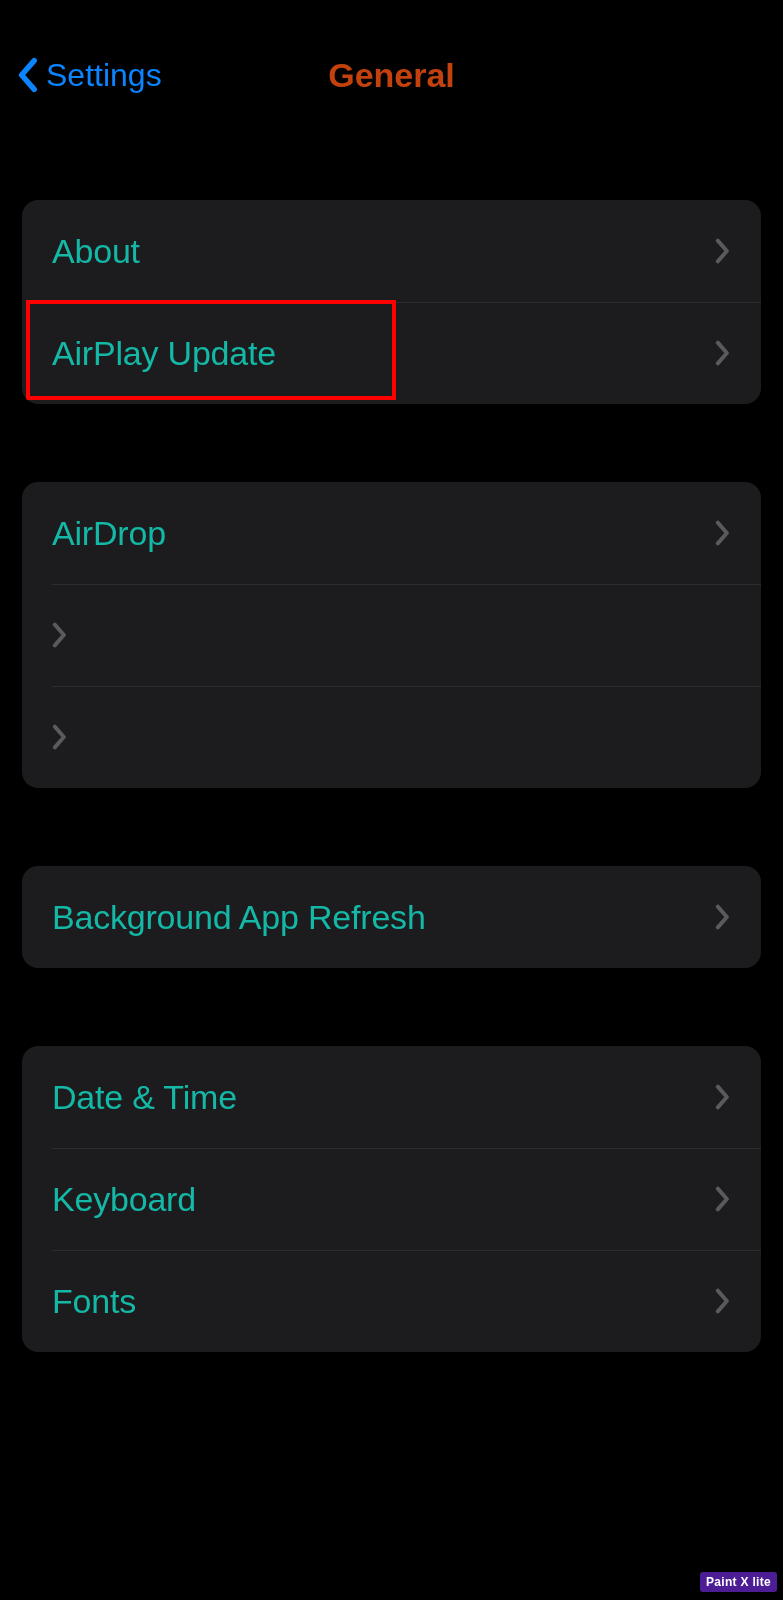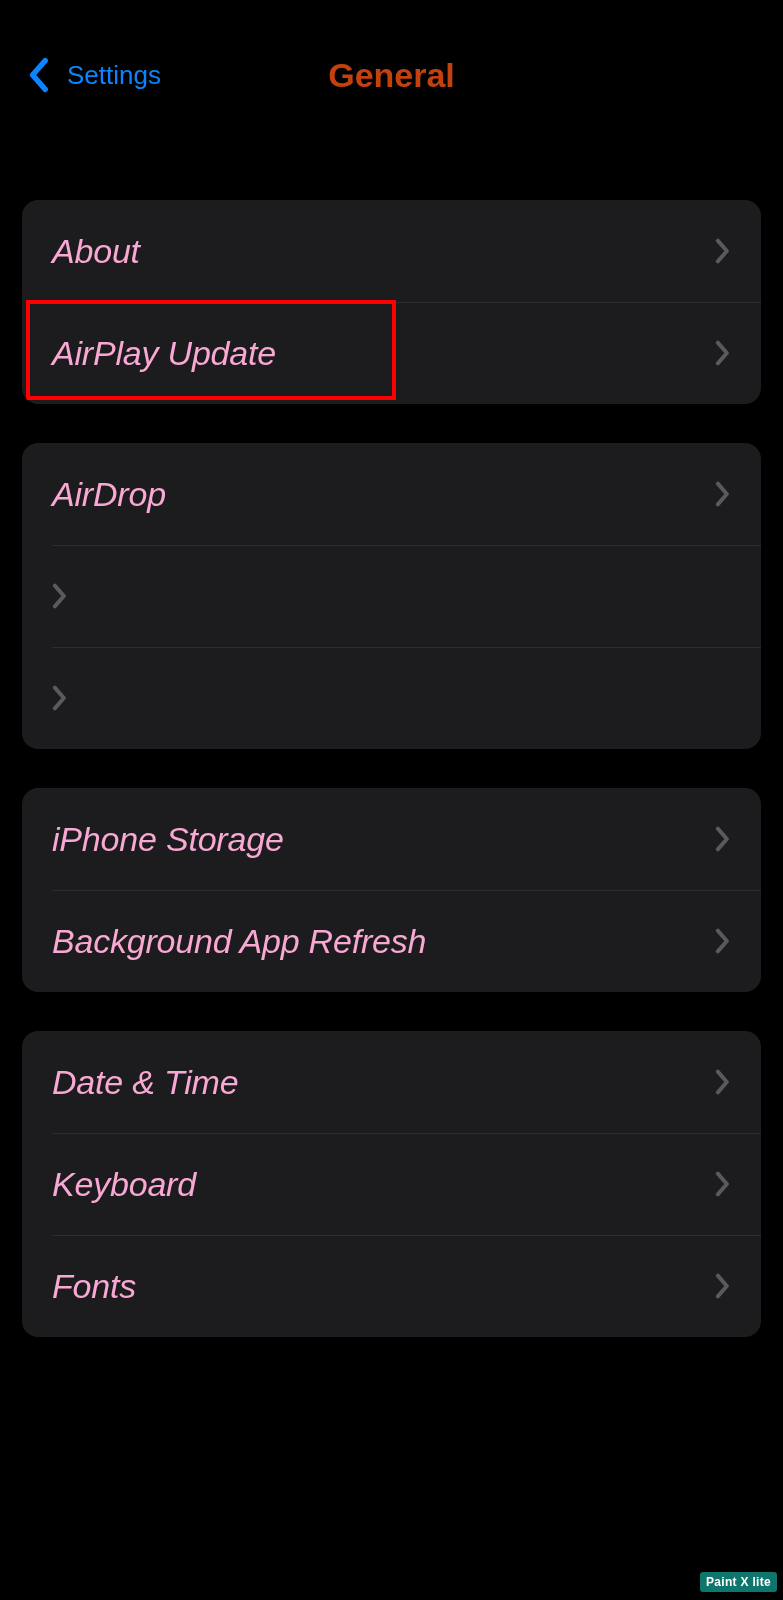--- a/index.html
+++ b/index.html
@@ -19,66 +19,64 @@
     .nav-bar {
       position: relative;
       height: 110px;
       display: flex;
       align-items: center;
       justify-content: center;
       padding-top: 40px;
     }
     .back-button {
       position: absolute;
-      left: 27px;
+      left: 16px;
       display: flex;
       align-items: center;
       color: #0A84FF;
-      font-size: 26px;
+      font-size: 32px;
       font-weight: 400;
       cursor: pointer;
-      gap: 10px;
     }
     .back-chevron {
       width: 22px;
       height: 36px;
       margin-right: 8px;
     }
     .nav-title {
       font-size: 34px;
       font-weight: 600;
       color: #c2410c;
     }
     .content {
       padding: 0 22px;
     }
     .group {
       background: #1C1C1E;
       border-radius: 16px;
-      margin-top: 39px;
+      margin-top: 78px;
       overflow: hidden;
     }
     .group.first {
       margin-top: 90px;
     }
     .row {
       display: flex;
       align-items: center;
       justify-content: space-between;
       height: 102px;
       padding: 0 30px;
       cursor: pointer;
       position: relative;
     }
     .row-label {
       font-size: 34px;
       font-weight: 400;
-      color: #f9a8d4;
+      color: #14b8a6;
       letter-spacing: -0.2px;
-      font-style: italic;
     }
     .row + .row::before {
       content: "";
       position: absolute;
       top: 0;
       left: 30px;
       right: 0;
       height: 1px;
       background: rgba(255,255,255,0.08);
     }
@@ -90,21 +88,21 @@
     .highlight-box {
       position: absolute;
       border: 4px solid #FF0000;
       pointer-events: none;
       z-index: 10;
     }
     .watermark {
       position: absolute;
       bottom: 8px;
       right: 6px;
-      background: #0f766e;
+      background: #4c1d95;
       color: #ffffff;
       font-size: 12px;
       font-weight: 700;
       padding: 3px 6px;
       border-radius: 3px;
       letter-spacing: 0.3px;
     }
   </style>
 </head>
 <body>
@@ -151,26 +149,20 @@
     </div>
     <div class="row">
       <svg class="disclosure" viewBox="0 0 12 20" fill="none">
         <path d="M2 2 L9 10 L2 18" stroke="#5A5A5E" stroke-width="3" stroke-linecap="round" stroke-linejoin="round"></path>
       </svg>
     </div>
   </div>
 
   <div class="group">
     <div class="row">
-      <span class="row-label">iPhone Storage</span>
-      <svg class="disclosure" viewBox="0 0 12 20" fill="none">
-        <path d="M2 2 L9 10 L2 18" stroke="#5A5A5E" stroke-width="3" stroke-linecap="round" stroke-linejoin="round"></path>
-      </svg>
-    </div>
-    <div class="row">
       <span class="row-label">Background App Refresh</span>
       <svg class="disclosure" viewBox="0 0 12 20" fill="none">
         <path d="M2 2 L9 10 L2 18" stroke="#5A5A5E" stroke-width="3" stroke-linecap="round" stroke-linejoin="round"></path>
       </svg>
     </div>
   </div>
 
   <div class="group">
     <div class="row">
       <span class="row-label">Date &amp; Time</span>

